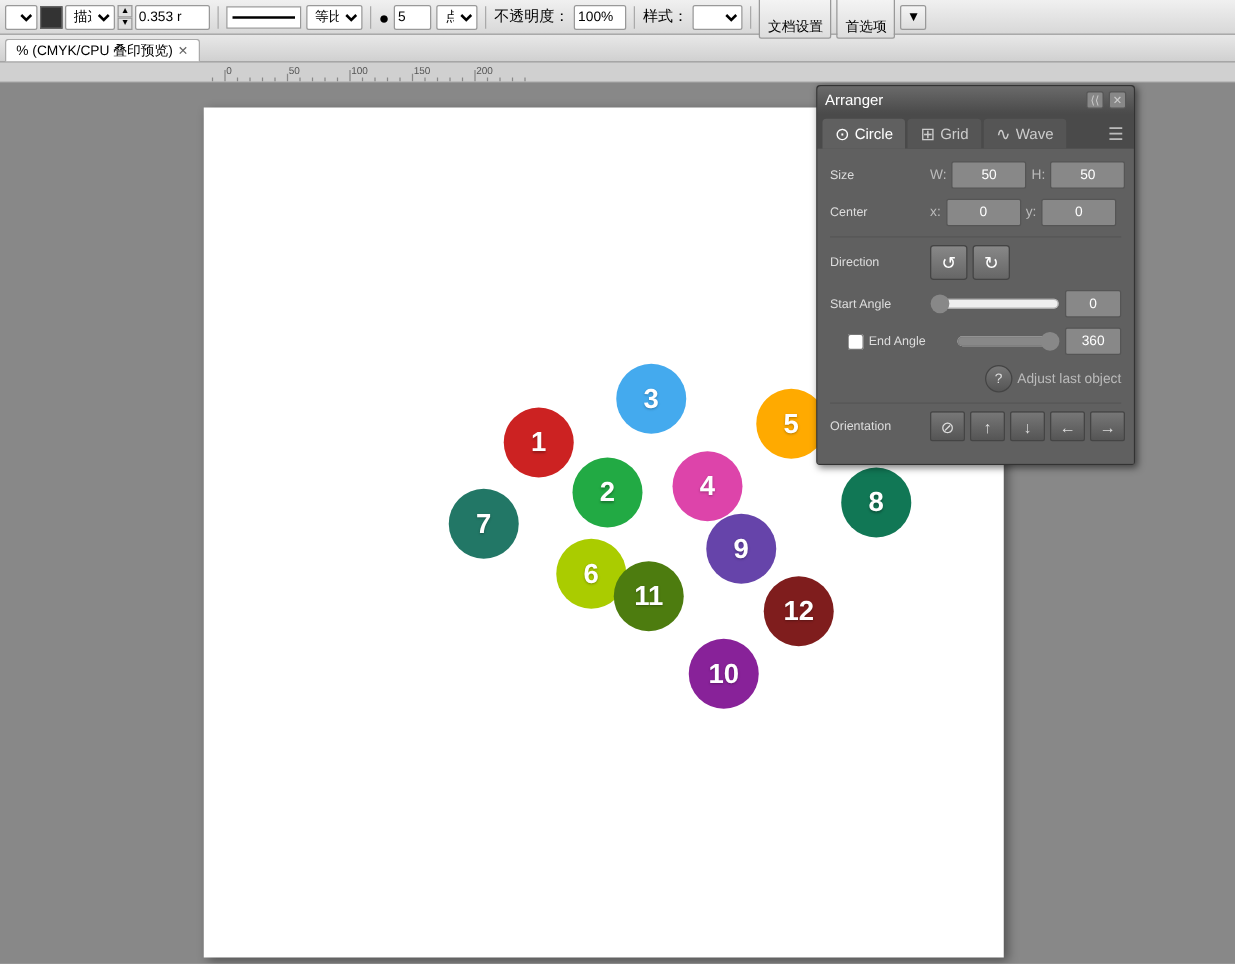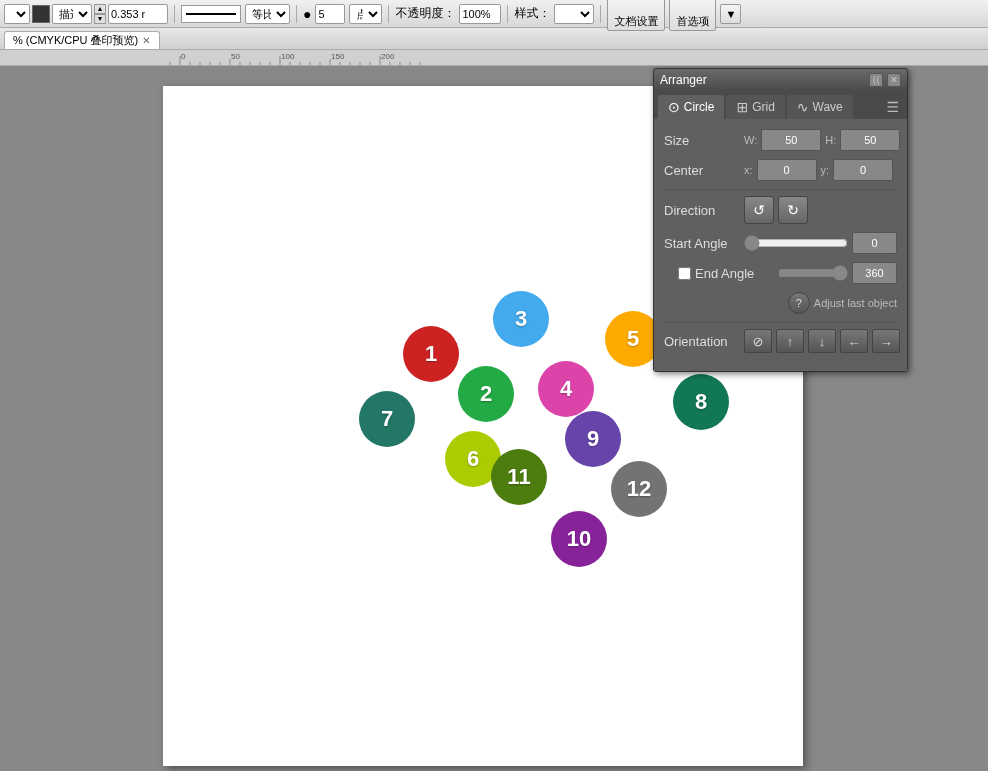--- a/index.html
+++ b/index.html
@@ -245,21 +245,21 @@
       padding: 10px 10px;
     }
 
     .arr-row {
       display: flex;
       align-items: center;
       margin-bottom: 8px;
     }
     .arr-label {
       color: #ddd;
-      font-size: 13px;
+      font-size: 10px;
       width: 80px;
       flex-shrink: 0;
     }
     .arr-input {
       width: 60px;
       height: 22px;
       background: #888;
       border: 1px solid #555;
       border-radius: 2px;
       color: #fff;
@@ -437,21 +437,21 @@
         <div class="circle-item" style="background-color: rgb(34, 170, 68); left: 458px; top: 300px;">2</div>
         <div class="circle-item" style="background-color: rgb(68, 170, 238); left: 493px; top: 225px;">3</div>
         <div class="circle-item" style="background-color: rgb(221, 68, 170); left: 538px; top: 295px;">4</div>
         <div class="circle-item" style="background-color: rgb(255, 170, 0); left: 605px; top: 245px;">5</div>
         <div class="circle-item" style="background-color: rgb(170, 204, 0); left: 445px; top: 365px;">6</div>
         <div class="circle-item" style="background-color: rgb(34, 119, 102); left: 359px; top: 325px;">7</div>
         <div class="circle-item" style="background-color: rgb(17, 119, 85); left: 673px; top: 308px;">8</div>
         <div class="circle-item" style="background-color: rgb(102, 68, 170); left: 565px; top: 345px;">9</div>
         <div class="circle-item" style="background-color: rgb(136, 34, 153); left: 551px; top: 445px;">10</div>
         <div class="circle-item" style="background-color: #4d7c0f; left: 491px; top: 383px;">11</div>
-        <div class="circle-item" style="background-color: #737373; left: 611px; top: 395px;">12</div>
+        <div class="circle-item" style="background-color: #7f1d1d; left: 611px; top: 395px;">12</div>
       </div>
 
     <div id="arranger-panel">
       <div id="arranger-titlebar">
         <span class="title">Arranger</span>
         <div class="panel-controls">
           <div class="panel-ctrl-btn">⟨⟨</div>
           <div class="panel-ctrl-btn">✕</div>
         </div>
       </div>

